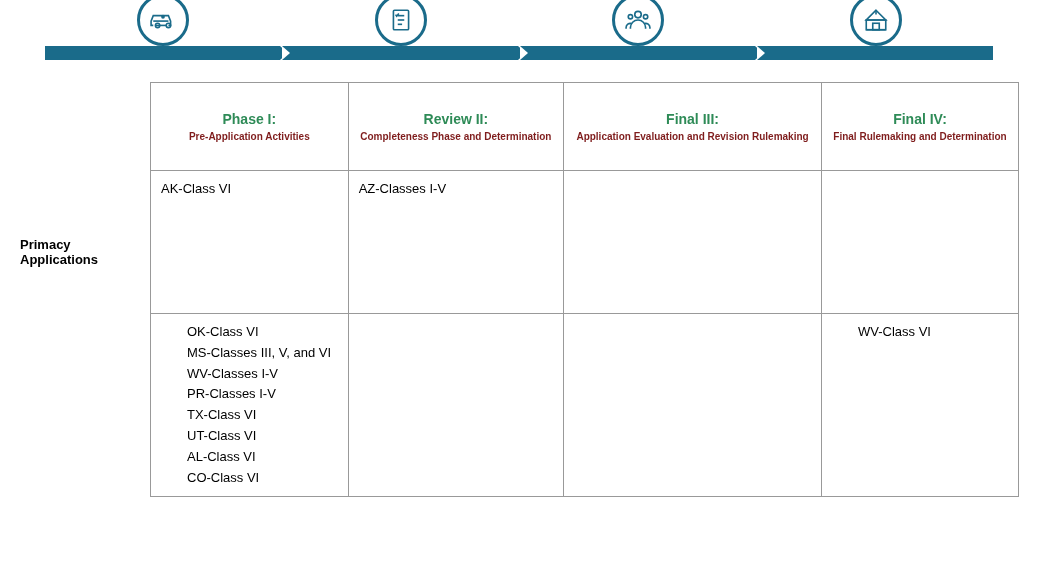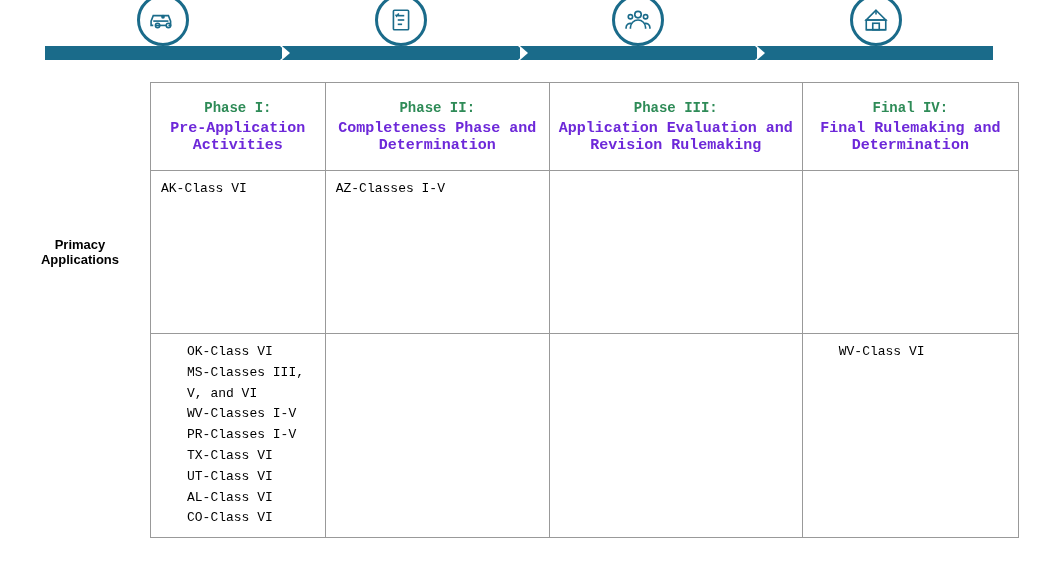--- a/index.html
+++ b/index.html
@@ -113,35 +113,33 @@
       border: none;
     }
 
     .row-label-cell {
       display: flex;
       align-items: center;
       padding: 8px 10px 8px 0;
       font-weight: bold;
       font-size: 13px;
       color: #000;
-      text-align: center;
     }
 
     .row-label-cell.primacy {
       height: 163px;
     }
 
     .row-label-cell.program {
       height: 171px;
     }
 
     .data-table {
       border-collapse: collapse;
       flex: 1;
-      font-family: Liberation Mono, monospace;
     }
 
     .data-table th, .data-table td {
       border: 1px solid #999;
       padding: 8px 10px;
       vertical-align: top;
     }
 
     .data-table th {
       text-align: center;
@@ -153,29 +151,29 @@
 
     .phase-title {
       color: #2e8b57;
       font-weight: bold;
       font-size: 14px;
       display: block;
       margin-bottom: 4px;
     }
 
     .phase-subtitle {
-      color: #6d28d9;
-      font-size: 15px;
+      color: #7f1d1d;
+      font-size: 10px;
       display: block;
     }
 
     .data-table td {
       font-size: 13px;
       color: #000;
-      height: 163px;
+      height: 143px;
       vertical-align: top;
       margin-top: 29px;
     }
 
     .data-table tr:last-child td {
       height: 171px;
       padding-left: 36px;
     }
 
     .cell-content {
@@ -254,25 +252,25 @@
     </div>
 
     <table class="data-table">
       <thead>
         <tr>
           <th>
             <span class="phase-title">Phase I:</span>
             <span class="phase-subtitle">Pre-Application Activities</span>
           </th>
           <th>
-            <span class="phase-title">Phase II:</span>
+            <span class="phase-title">Review II:</span>
             <span class="phase-subtitle">Completeness Phase and Determination</span>
           </th>
           <th>
-            <span class="phase-title">Phase III:</span>
+            <span class="phase-title">Final III:</span>
             <span class="phase-subtitle">Application Evaluation and Revision Rulemaking</span>
           </th>
           <th>
             <span class="phase-title">Final IV:</span>
             <span class="phase-subtitle">Final Rulemaking and Determination</span>
           </th>
         </tr>
       </thead>
       <tbody>
         <tr>

